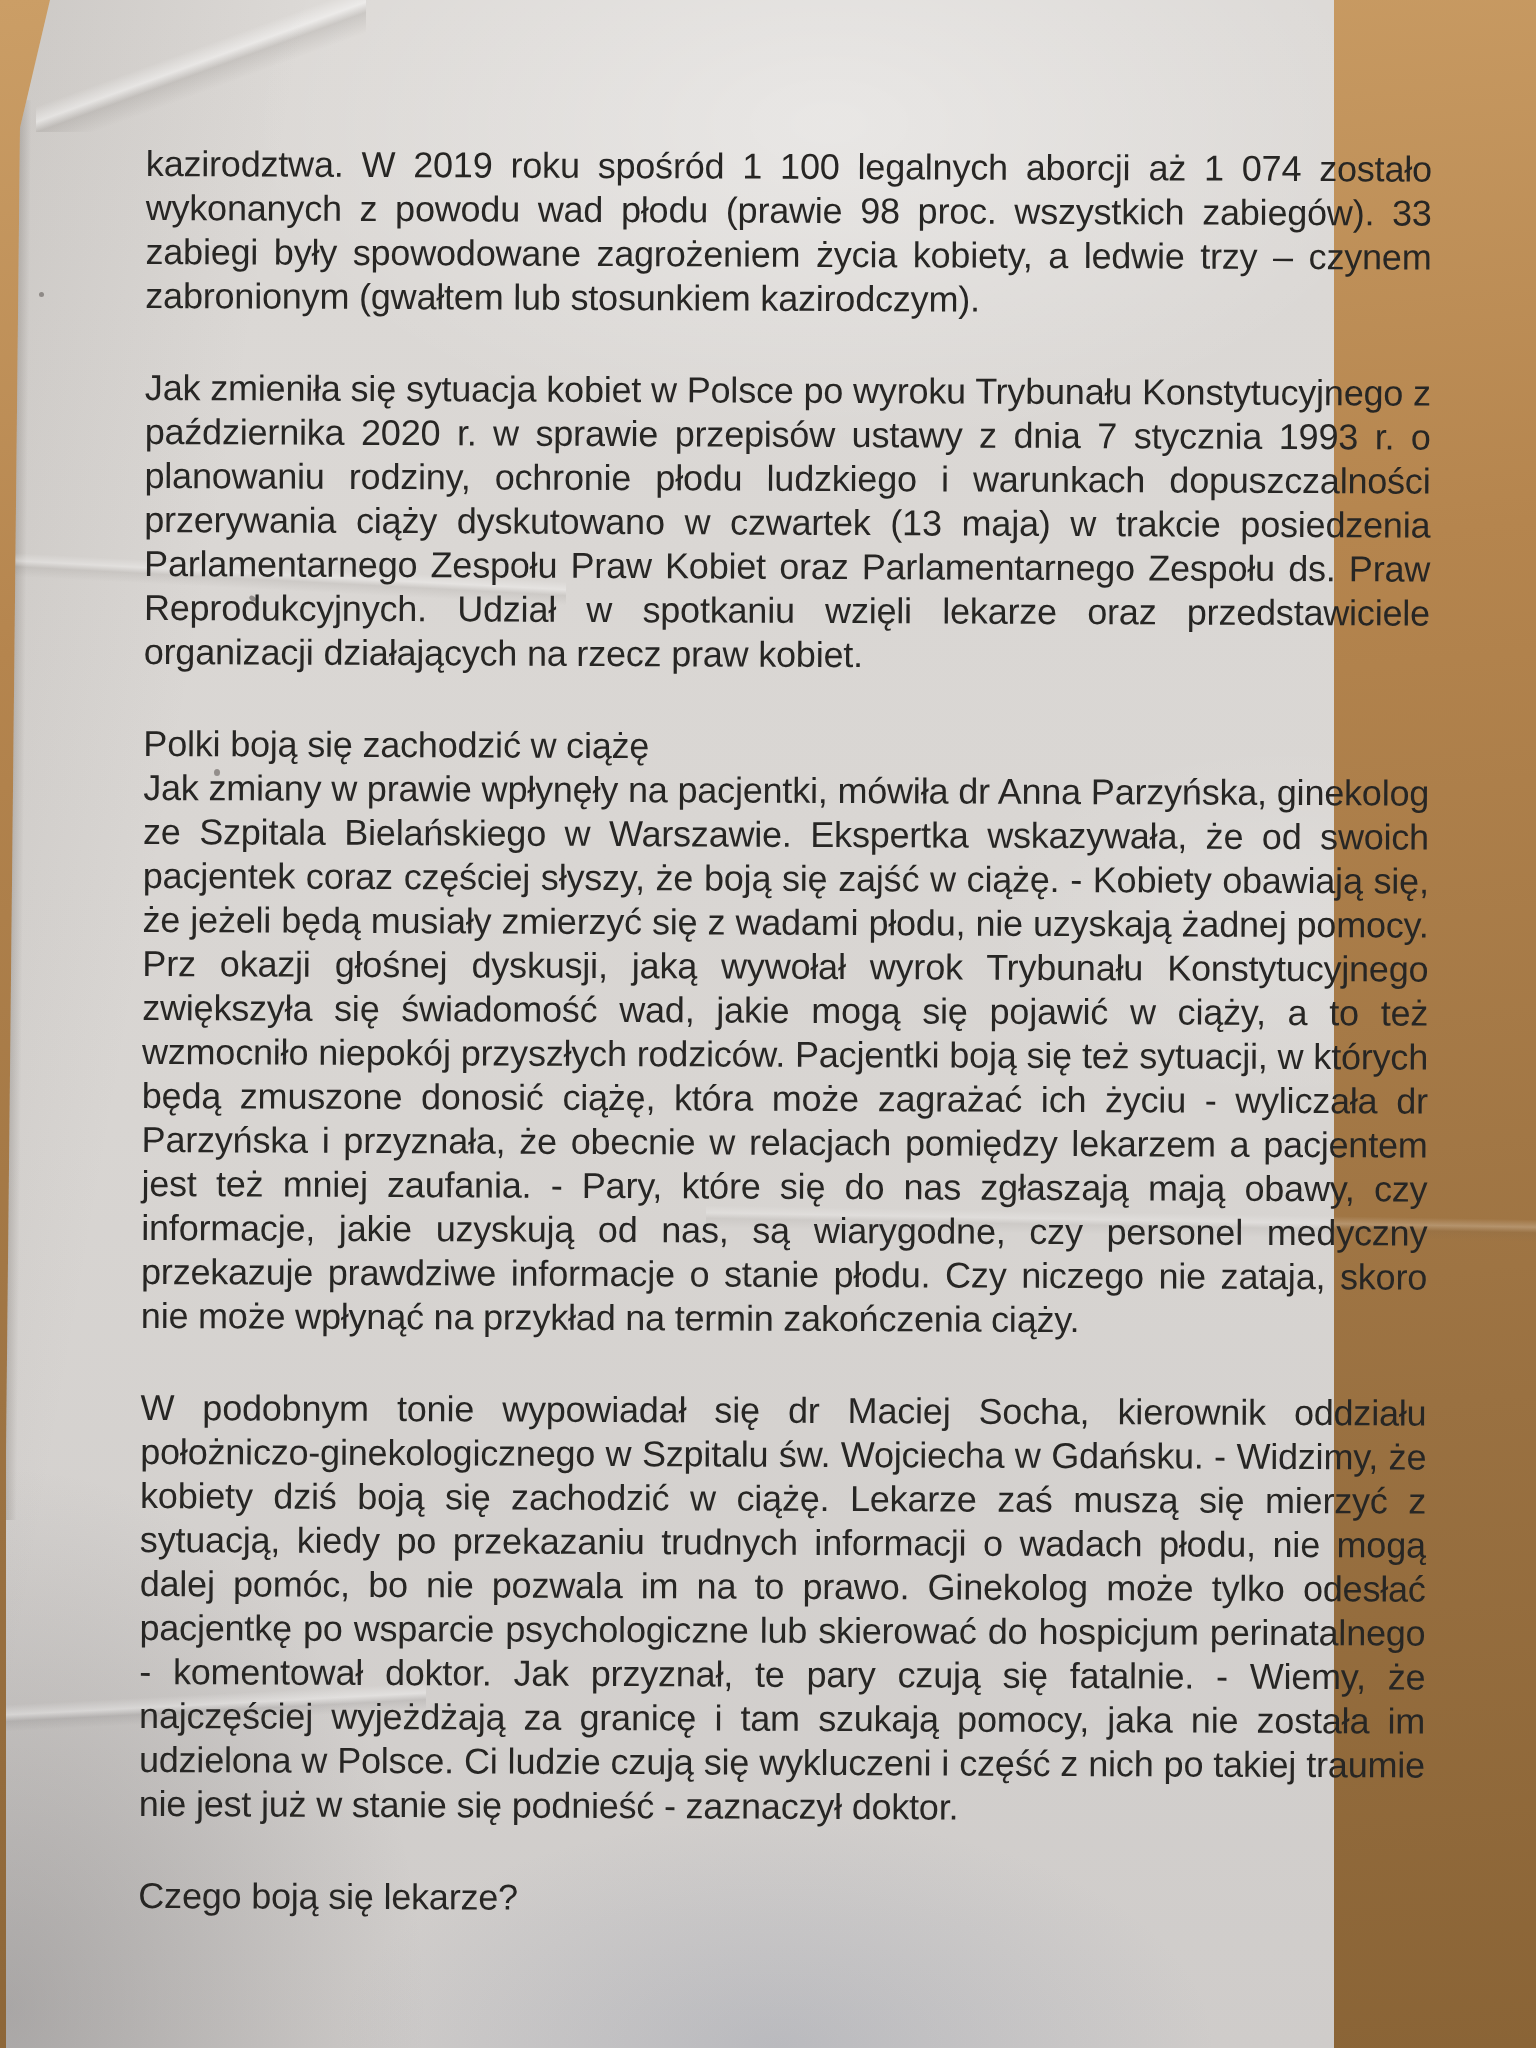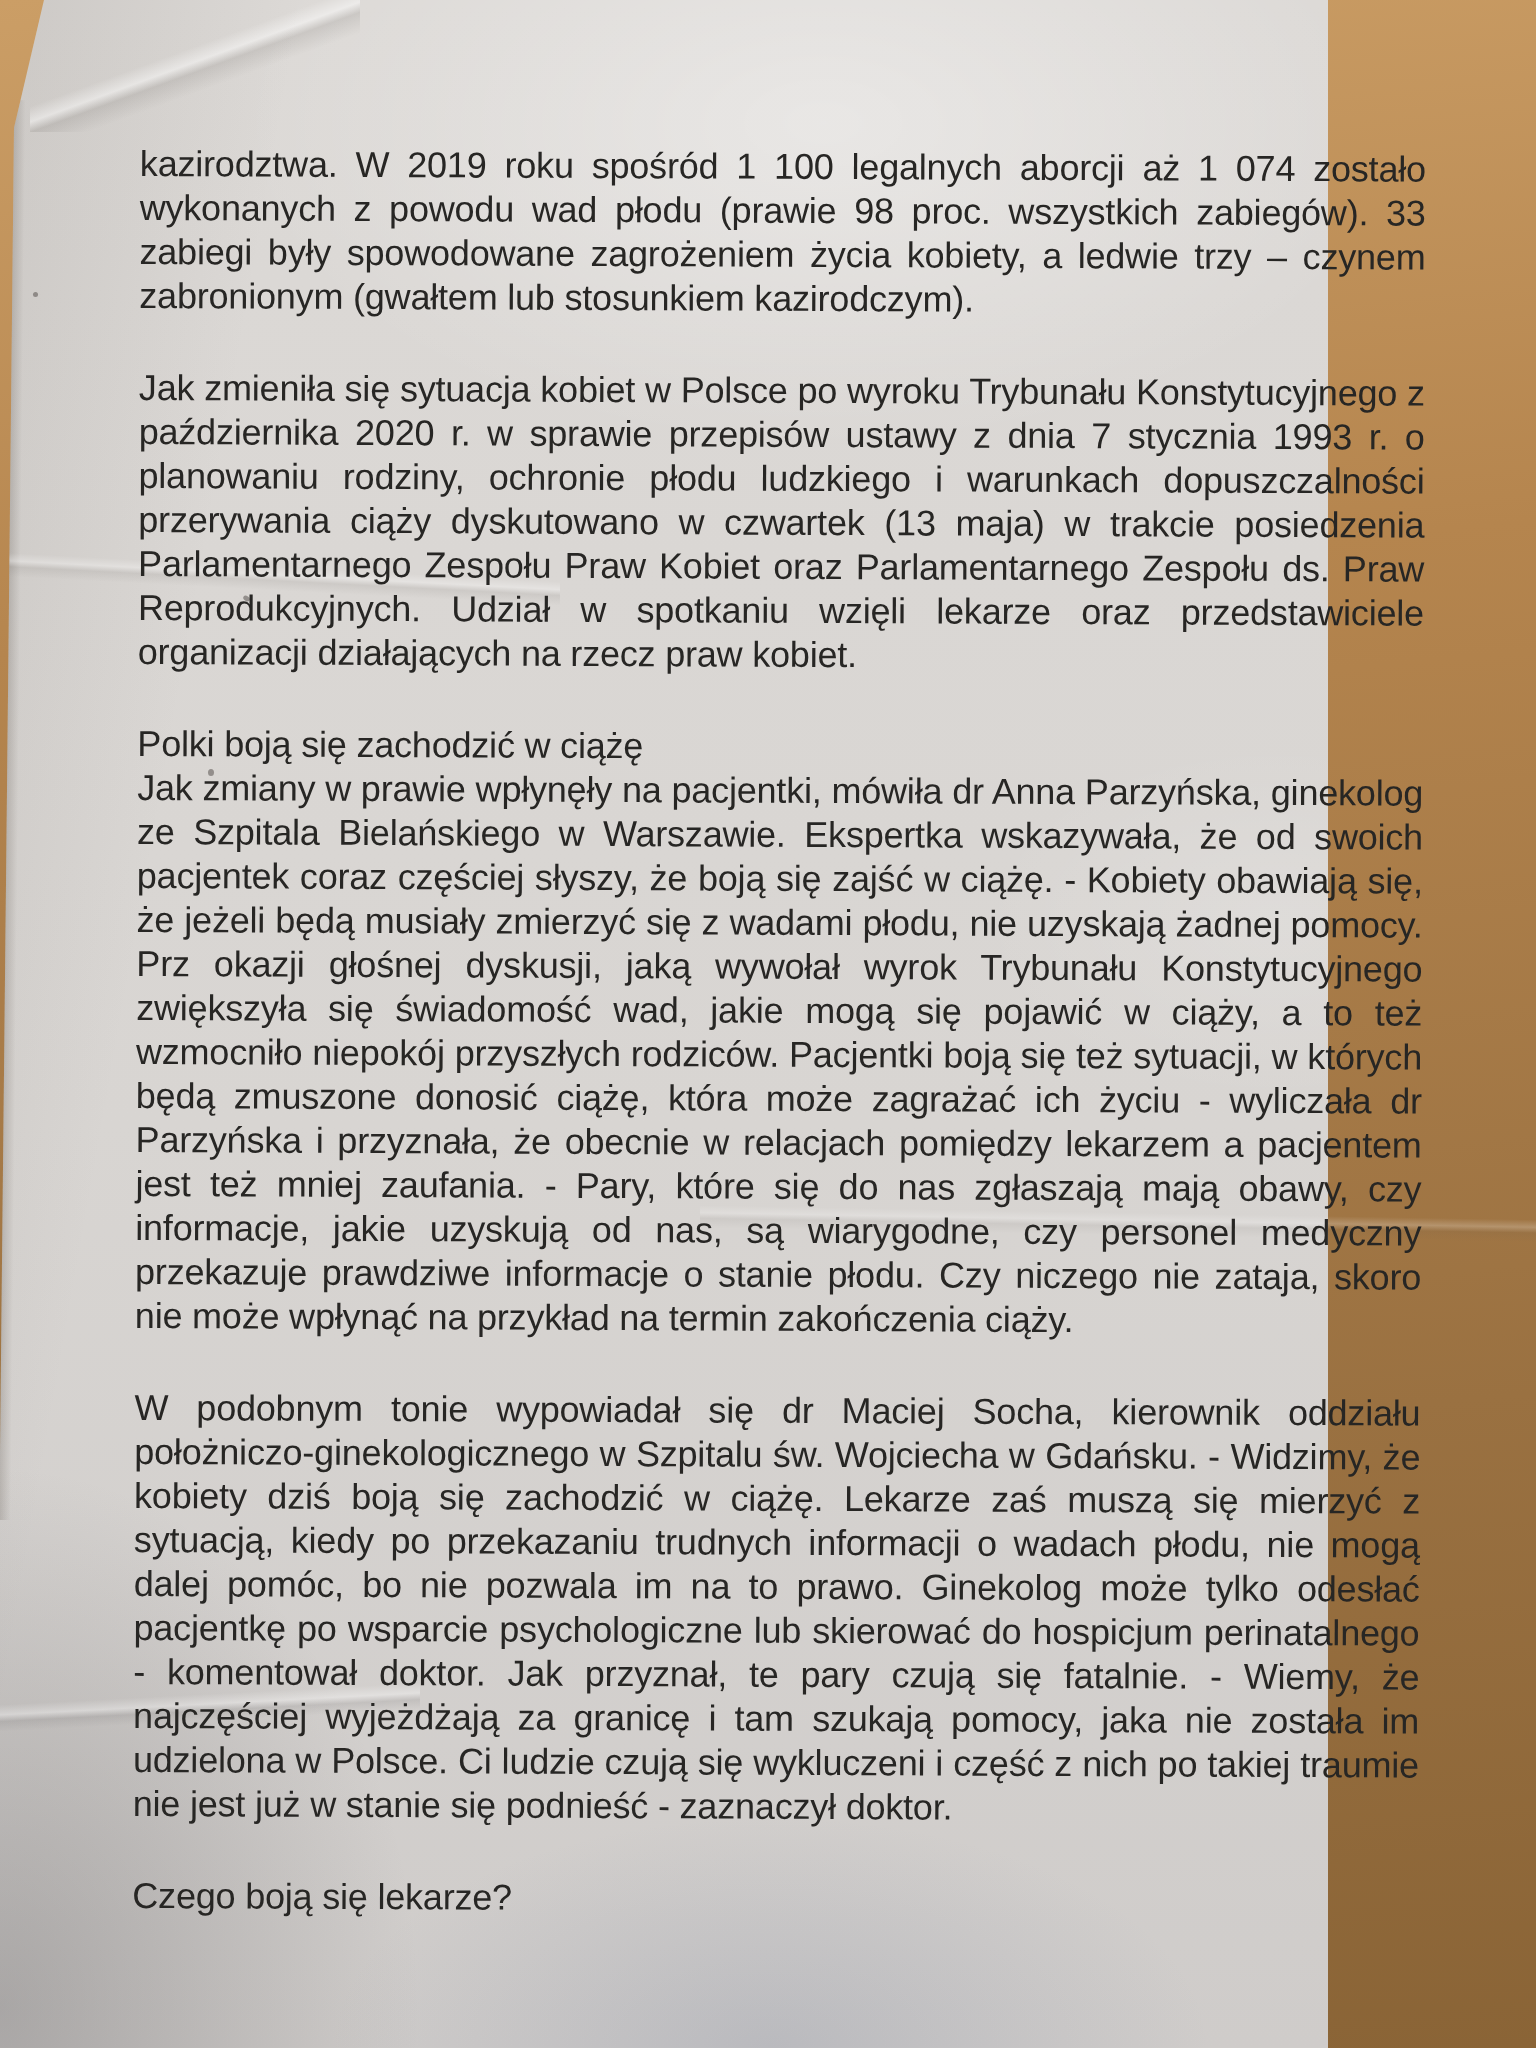--- a/index.html
+++ b/index.html
@@ -6,21 +6,21 @@
   body{
     width:1536px;height:2048px;
     overflow:hidden;
     position:relative;
     font-family:"Liberation Sans","DejaVu Sans",sans-serif;
     background:linear-gradient(175deg,#cb9e66 0%,#b5854e 30%,#9a7141 70%,#8a6436 100%);
   }
   
   .paper{
     position:absolute;
-    left:0;top:0;width:1328px;height:2048px;
+    left:6px;top:0;width:1328px;height:2048px;
     clip-path:polygon(44px 0px,1536px 0px,1536px 2048px,0px 2048px,0px 1452px,14px 128px);
     background:
       radial-gradient(ellipse 900px 500px at 62% 6%,rgba(255,255,255,.38),rgba(255,255,255,0) 65%),
       radial-gradient(ellipse 700px 900px at 0% 98%,rgba(80,78,80,.30),rgba(80,78,80,0) 60%),
       radial-gradient(ellipse 800px 420px at 58% 100%,rgba(110,122,148,.22),rgba(110,122,148,0) 55%),
       radial-gradient(ellipse 500px 300px at 96% 45%,rgba(255,255,255,.15),rgba(255,255,255,0) 60%),
       linear-gradient(100deg,rgba(120,115,110,.16) 0%,rgba(120,115,110,0) 18%),
       linear-gradient(180deg,#dcd9d6 0%,#d8d5d2 55%,#cfccca 100%);
   }
   

